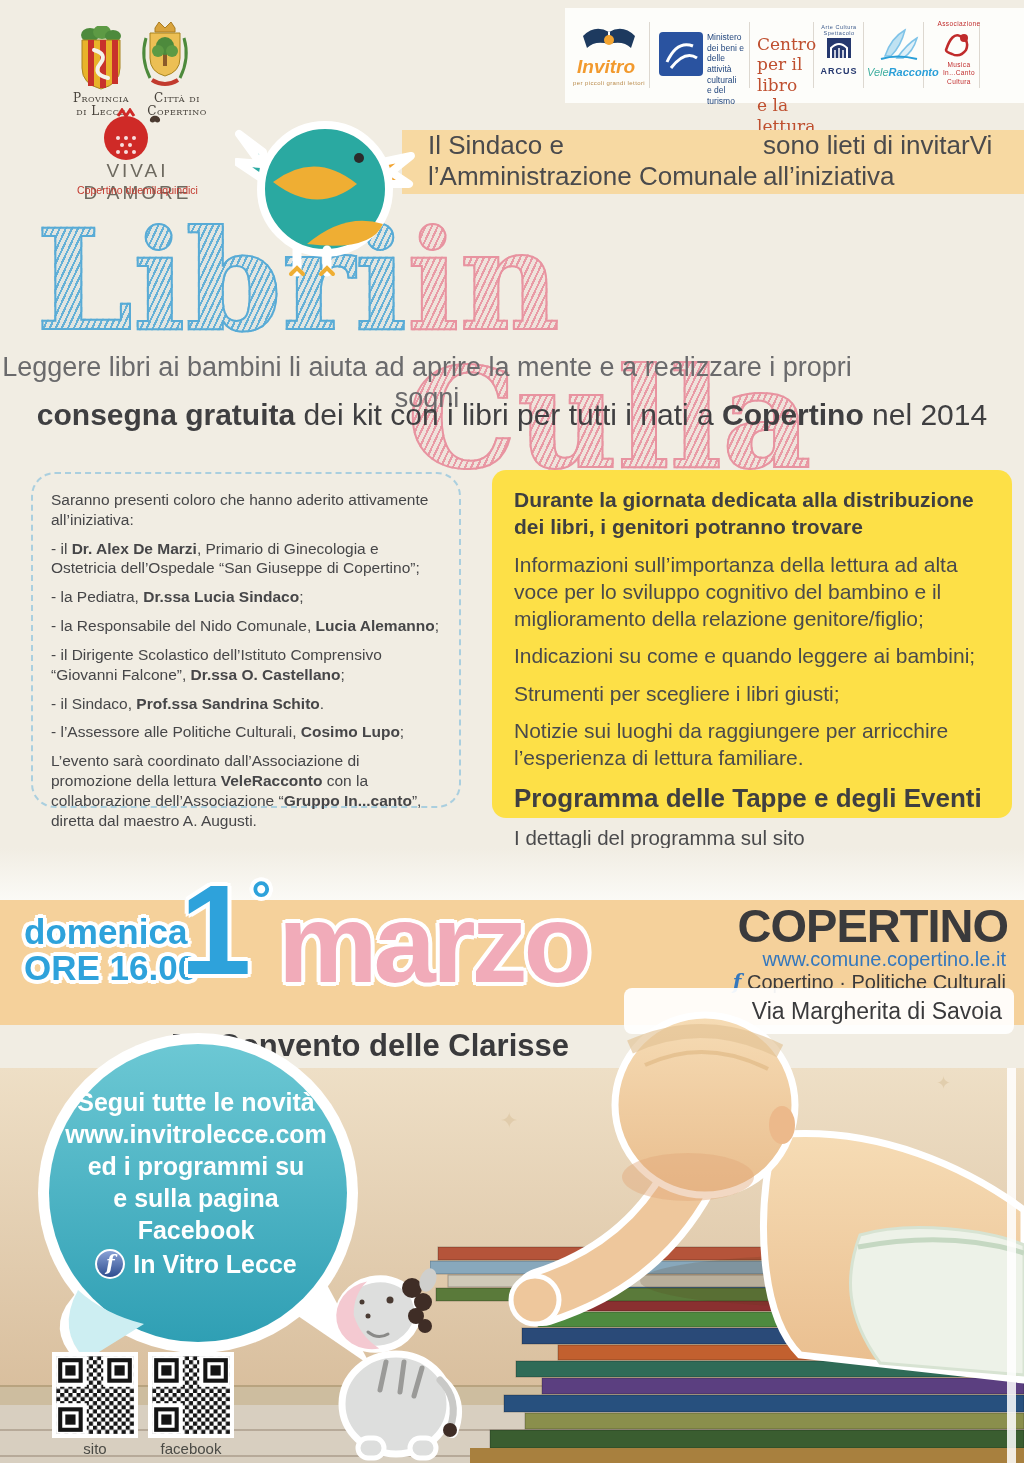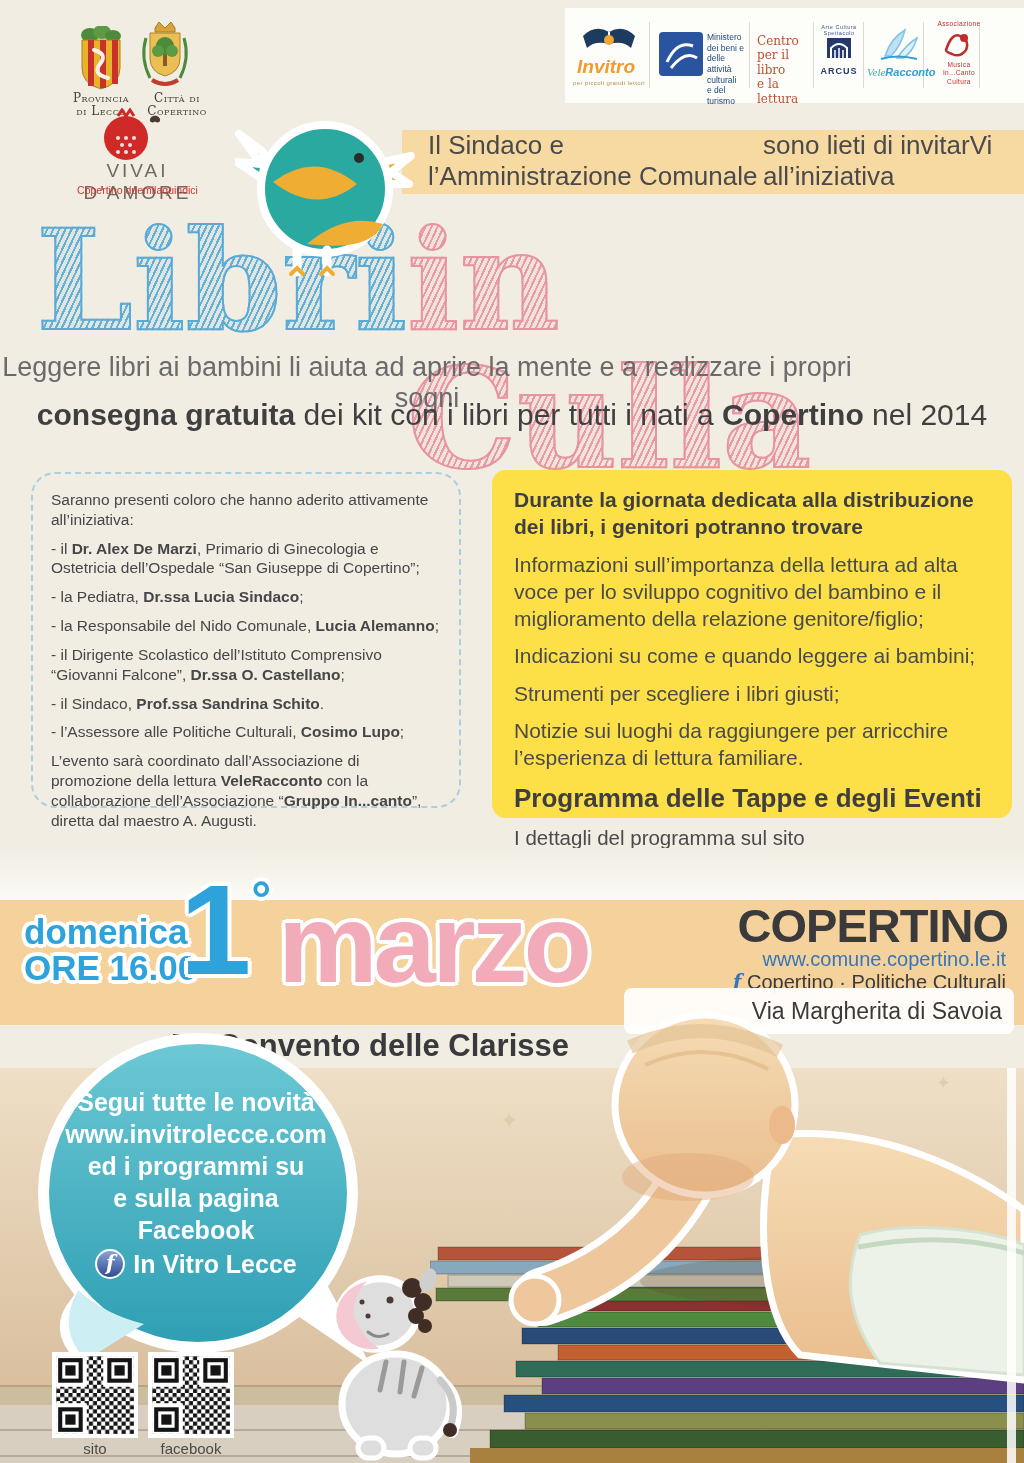--- a/index.html
+++ b/index.html
@@ -9,25 +9,25 @@
   
   .crest-caption{position:absolute;text-align:center;font-family:"DejaVu Serif",serif;font-variant:small-caps;
     font-size:12px;line-height:1.12;color:#46413a;letter-spacing:.5px;}
   .vivai-title{position:absolute;text-align:center;font-size:19px;letter-spacing:3px;color:#6e6a60;font-weight:400;}
   .vivai-sub{position:absolute;text-align:center;font-size:10.5px;color:#c3392e;}
   .rstrip{position:absolute;left:565px;top:8px;width:459px;height:95px;background:#fdfdfa;}
   .rdiv{position:absolute;top:14px;width:1px;height:66px;background:#ddd8d0;}
   .invitro-t{position:absolute;font-size:19px;font-weight:bold;font-style:italic;color:#f29a2e;}
   .invitro-s{position:absolute;font-size:6px;color:#b98a4a;letter-spacing:.4px;}
   .mibact-txt{position:absolute;font-size:8.5px;line-height:1.25;color:#23477e;}
-  .cepell-txt{position:absolute;font-family:"DejaVu Serif",serif;font-size:12px;line-height:1.2;color:#bf4f2f;}
+  .cepell-txt{position:absolute;font-family:"DejaVu Serif",serif;font-size:17px;line-height:1.2;color:#bf4f2f;}
   .arcus-arc{position:absolute;font-size:5.5px;color:#3c5a8c;letter-spacing:.5px;}
   .arcus-lbl{position:absolute;font-size:9px;font-weight:bold;color:#25386e;letter-spacing:1px;}
   .vele-lbl{position:absolute;font-size:11px;font-style:italic;}
-  .vele-a{color:#3fae9f;font-family:Liberation Serif, serif;}  .vele-b{color:#2a9fd8;font-weight:bold;}
+  .vele-a{color:#3fae9f;}  .vele-b{color:#2a9fd8;font-weight:bold;}
   .assoc-txt{position:absolute;font-size:6.5px;color:#c02b2b;text-align:center;line-height:1.3;letter-spacing:.4px;}
 
   
   .invite-band{position:absolute;left:402px;right:0;top:130px;height:64px;background:#f7d9a2;
     display:flex;flex-direction:row;justify-content:center;padding-left:26px;box-sizing:border-box;}
   .invite-band div{font-size:26px;line-height:1.2;color:#4a4a4c;}
   .title-row{position:absolute;left:36px;top:212px;width:952px;display:flex;justify-content:space-between;
     font-family:"DejaVu Serif",serif;font-weight:bold;font-size:138px;line-height:1;}
   .word-blue,.word-pink{color:transparent;-webkit-background-clip:text;background-clip:text;}
   .word-blue{-webkit-text-stroke:2px #58abd6;

